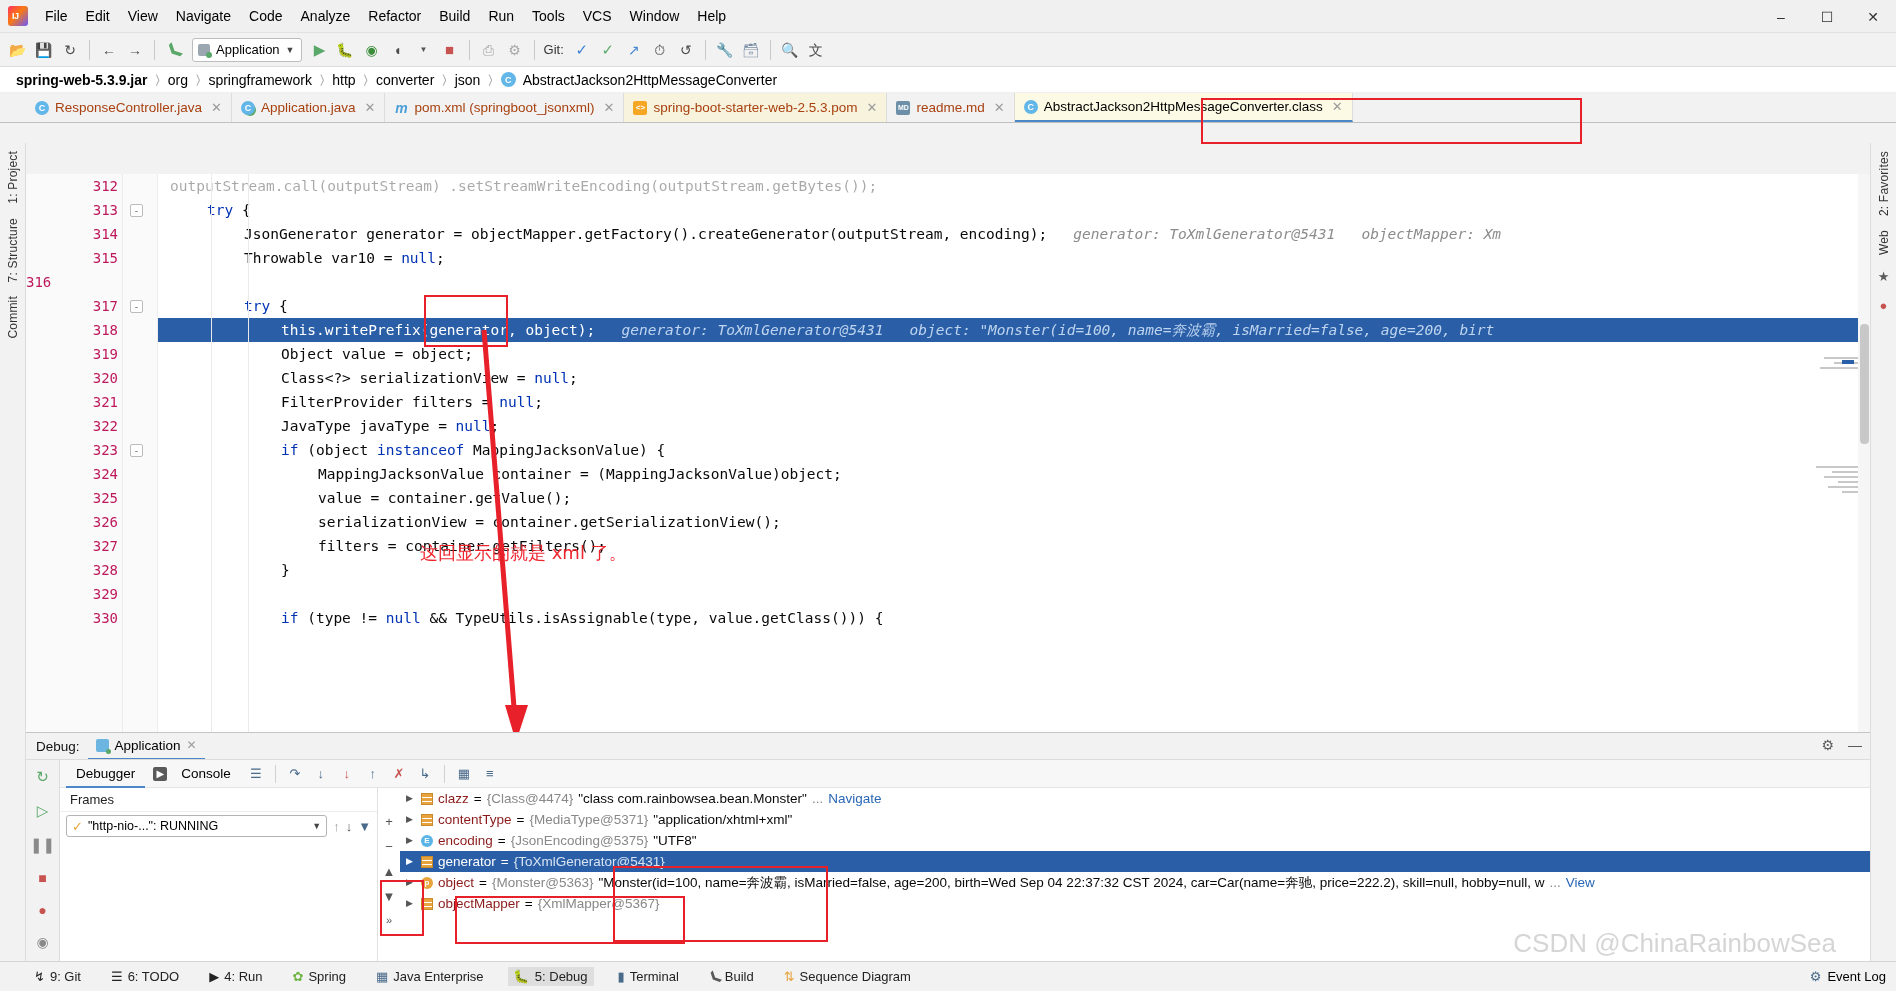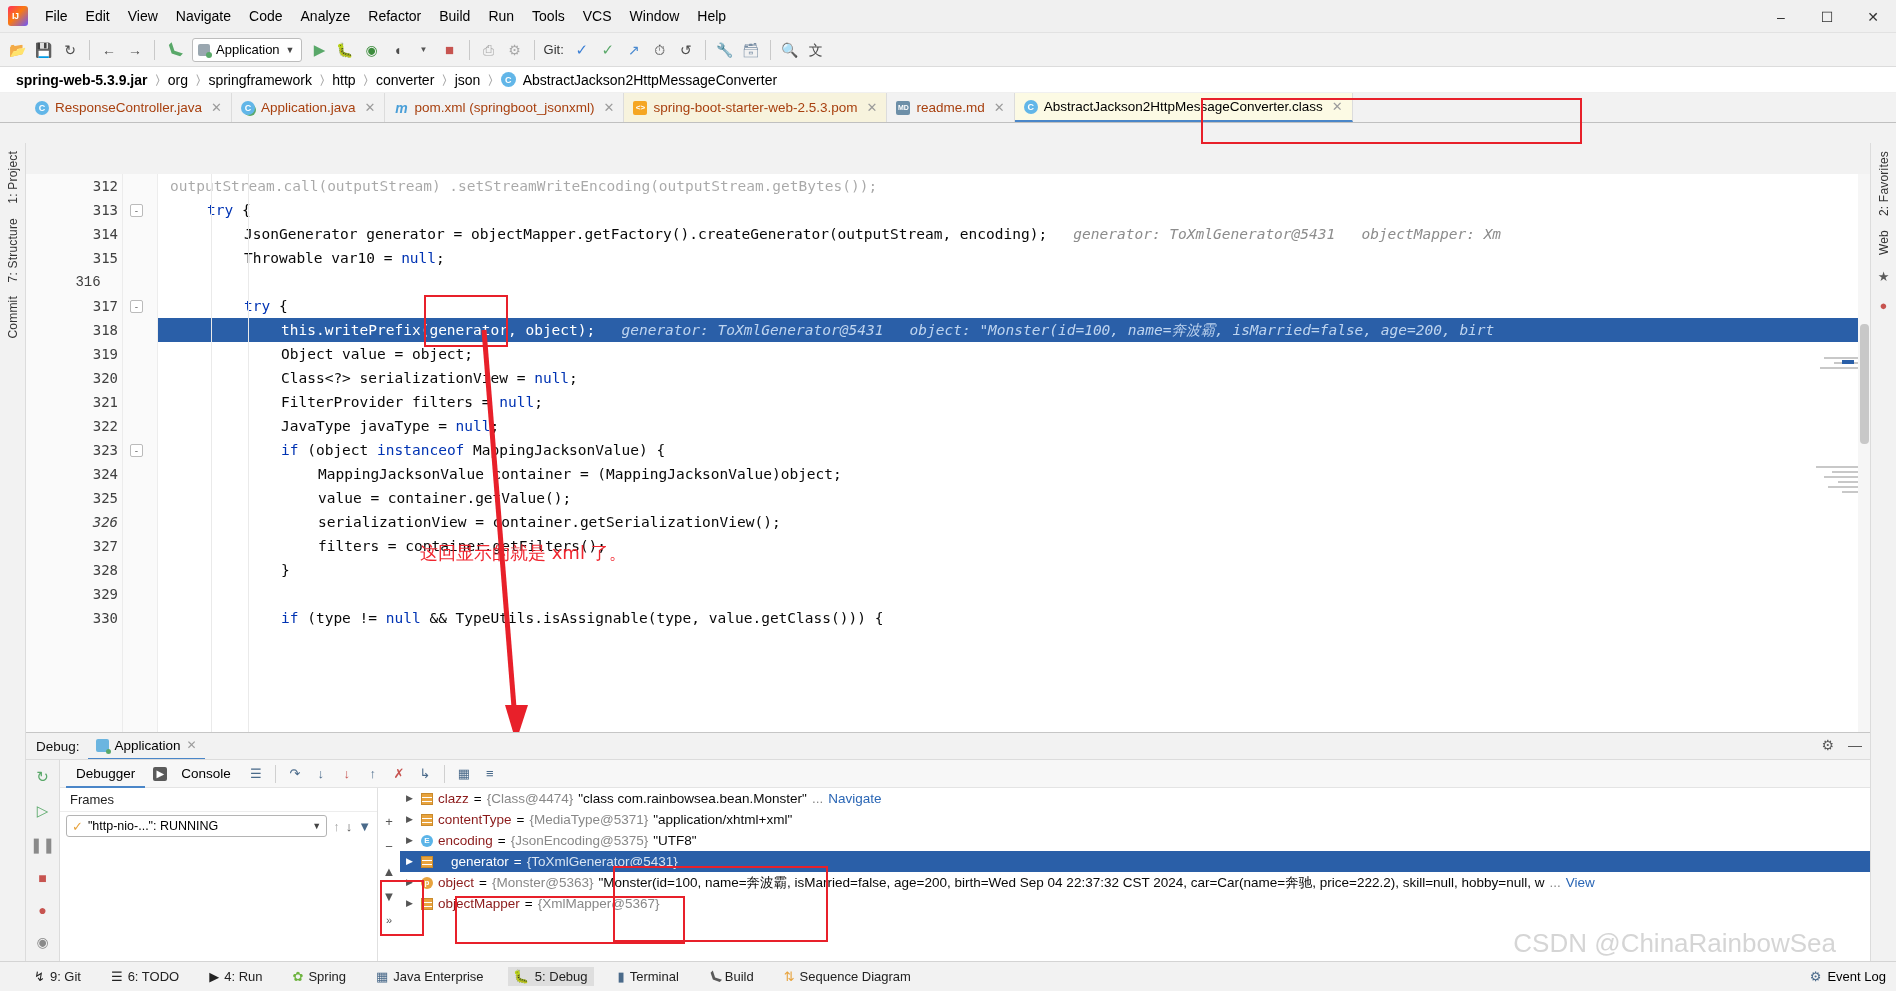--- a/index.html
+++ b/index.html
@@ -129,21 +129,21 @@
     position:absolute; left: 26px; right: 26px; top: 174px; height: 558px;
     background:#fff; overflow:hidden;
   }
   .gutter {
     position:absolute; left:0; top:0; bottom:0; width: 132px; background:#fafafa;
     border-right: 1px solid #ededed;
   }
   .gutter .gsep { position:absolute; left: 96px; top:0; bottom:0; width:1px; background:#ececec; }
   .lnum {
     position:absolute; right: 88px; width: 60px; text-align:right;
-    font-family:"DejaVu Sans Mono", monospace; font-size: 14px; color:#404040;
+    font-family:"DejaVu Sans Mono", monospace; font-size: 14px; color:#be185d;
     height: 24px; line-height: 24px;
   }
   .fold {
     position:absolute; left: 104px; width: 13px; height: 13px;
     border:1px solid #bbb; border-radius:2px; background:#fff; color:#777;
     font-size:10px; line-height:11px; text-align:center;
   }
   .codearea {
     position:absolute; left: 132px; right: 0; top: 0; bottom: 0;
     font-family:"DejaVu Sans Mono", monospace; font-size: 14.5px;
@@ -221,21 +221,21 @@
   .varsbody { flex:1; font-size:13.5px; overflow:hidden; position:relative; }
   .vrow { height: 21px; line-height:21px; white-space:nowrap; display:flex; align-items:center; gap:5px; padding-left:6px; overflow:hidden;}
   .vrow.sel { background:#2a5fa8; color:#fff; }
   .tri { color:#555; font-size:9px; width:10px; }
   .vrow.sel .tri { color:#fff; }
   .vic { width:12px;height:12px;flex:none;display:inline-block; }
   .vic.obj { background: repeating-linear-gradient(to bottom,#e8a33d 0 3px,#fff 3px 4px); border:1px solid #c98a2c;}
   .vic.en { border-radius:50%; background:#5bb4e8; color:#fff; font-size:8px; text-align:center; line-height:12px; font-weight:bold;}
   .vic.pr { border-radius:50%; background:#e8a33d; color:#fff; font-size:8px; text-align:center; line-height:12px; font-weight:bold;}
   .vname { color:#8b1a1a; }
-  .vrow.sel .vname { color:#fff;margin-left:13px; }
+  .vrow.sel .vname { color:#fff; }
   .vgrey { color:#888;text-align:right; }
   .vrow.sel .vgrey { color:#d8e4f2; }
   .vstr { color:#080808; }
   .vlink { color:#2a66b5; }
 
   
   .status {
     position:absolute; left:0; right:0; bottom:0; height: 30px;
     background:#f2f2f2; border-top:1px solid #d4d4d4;
     display:flex; align-items:center; padding-left: 28px; gap: 18px; font-size: 13px;
@@ -409,33 +409,33 @@
     <div class="scrollvert" style="top:0;bottom:0;right:0;width:12px">
       <div class="scrollthumb" style="top:150px;height:120px"></div>
     </div>
 
     <div style="position:absolute;right:16px;top:186px;width:12px;height:4px;background:#2a5fa8"></div>
   <div class="lnum" style="top: 0px; left: 0px; width: 92px; text-align: right; position: absolute;">312</div>
       <div class="lnum" style="top: 24px; left: 0px; width: 92px; text-align: right; position: absolute;">313</div>
       <div class="fold" style="top: 30px;">-</div>
       <div class="lnum" style="top: 48px; left: 0px; width: 92px; text-align: right; position: absolute;">314</div>
       <div class="lnum" style="top: 72px; left: 0px; width: 92px; text-align: right; position: absolute;">315</div>
-      <div class="lnum" style="top: 96px; left: 16px; width: 92px; text-align: center; position: absolute; font-family: Liberation Mono, monospace;">316</div>
+      <div class="lnum" style="top: 96px; left: 0px; width: 92px; text-align: left; position: absolute;">316</div>
       <div class="lnum" style="top: 120px; left: 0px; width: 92px; text-align: right; position: absolute;">317</div>
       <div class="fold" style="top: 126px;">-</div>
       <div class="lnum" style="top: 144px; left: 0px; width: 92px; text-align: right; position: absolute;">318</div>
       <div class="lnum" style="top: 168px; left: 0px; width: 92px; text-align: right; position: absolute;">319</div>
       <div class="lnum" style="top: 192px; left: 0px; width: 92px; text-align: right; position: absolute;">320</div>
       <div class="lnum" style="top: 216px; left: 0px; width: 92px; text-align: right; position: absolute;">321</div>
       <div class="lnum" style="top: 240px; left: 0px; width: 92px; text-align: right; position: absolute;">322</div>
       <div class="lnum" style="top: 264px; left: 0px; width: 92px; text-align: right; position: absolute;">323</div>
       <div class="fold" style="top: 270px;">-</div>
       <div class="lnum" style="top: 288px; left: 0px; width: 92px; text-align: right; position: absolute;">324</div>
       <div class="lnum" style="top: 312px; left: 0px; width: 92px; text-align: right; position: absolute;">325</div>
-      <div class="lnum" style="top: 336px; left: 0px; width: 92px; text-align: right; position: absolute; font-style: italic;">326</div>
+      <div class="lnum" style="top: 336px; left: 0px; width: 92px; text-align: right; position: absolute;">326</div>
       <div class="lnum" style="top: 360px; left: 0px; width: 92px; text-align: right; position: absolute;">327</div>
       <div class="lnum" style="top: 384px; left: 0px; width: 92px; text-align: right; position: absolute;">328</div>
       <div class="lnum" style="top: 408px; left: 0px; width: 92px; text-align: right; position: absolute;">329</div>
       <div class="lnum" style="top: 432px; left: 0px; width: 92px; text-align: right; position: absolute;">330</div>
     </div>
 
   <div class="redbox" style="left:424px; top:295px; width:84px; height:52px;"></div>
 
   <div class="annot" style="left:420px; top:541px;">这回显示的就是 xml 了。</div>
 

